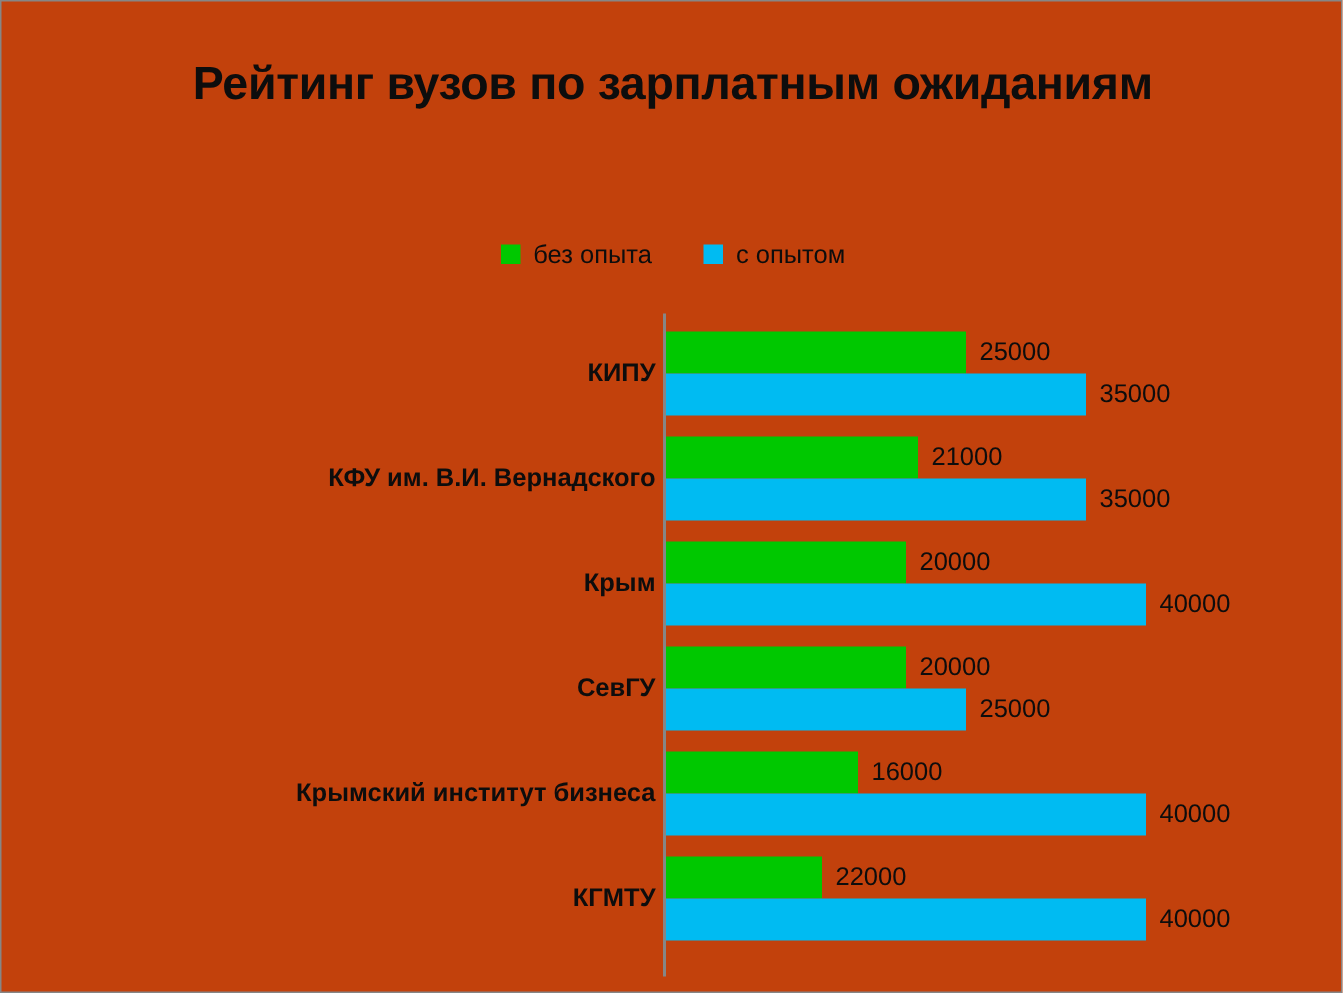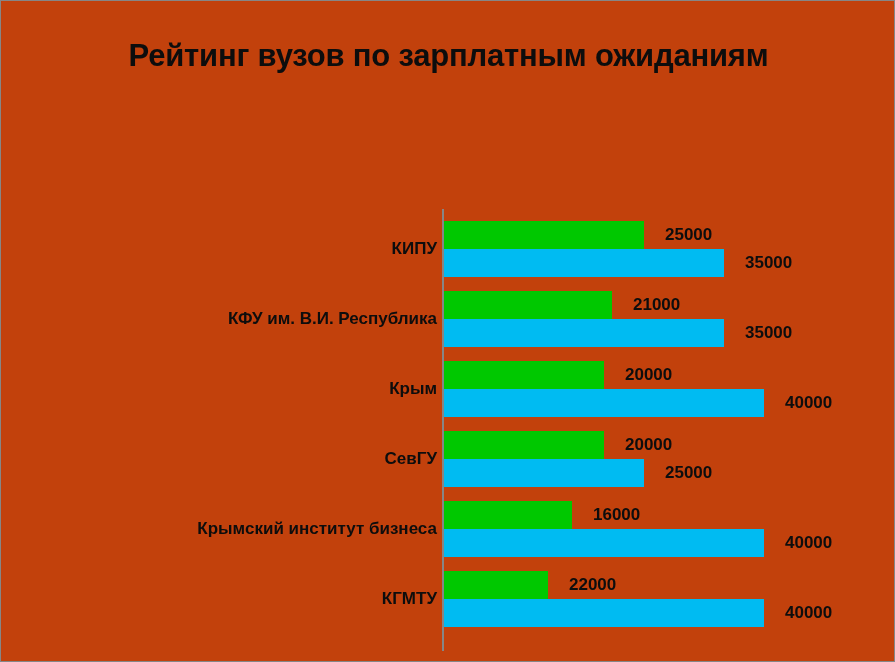--- a/index.html
+++ b/index.html
@@ -124,52 +124,61 @@
   }
   .bar-value {
     position: absolute;
     top: 0;
     height: 28px;
     display: flex;
     align-items: center;
     font-size: 17px;
     color: #0d0d0d;
     white-space: nowrap;
-    padding-left: 21px;
-    font-weight: bold;
+    padding-left: 9px;
   }
 </style>
 </head>
 <body>
 
 <div id="chart-frame">
 
   <div id="title-block">
     <div id="chart-title">Рейтинг вузов по зарплатным ожиданиям</div>
   </div>
 
+  <div id="legend">
+    <div class="legend-item">
+      <span class="legend-swatch" style="background:#00C800"></span>
+      <span class="legend-label">без опыта</span>
+    </div>
+    <div class="legend-item">
+      <span class="legend-swatch" style="background:#00BBF2"></span>
+      <span class="legend-label">с опытом</span>
+    </div>
+  </div>
 
   <div id="plot">
     <div id="axis-line"></div>
     <div id="bar-groups">
         <div class="bar-group" style="top: 14px;">
           <div class="cat-label">КИПУ</div>
           <div class="bars">
             <div class="bar-row">
               <div class="bar" style="width: 200px; background: rgb(0, 200, 0);"></div>
               <div class="bar-value" style="left: 200px;">25000</div>
             </div>
             <div class="bar-row">
               <div class="bar" style="width: 280px; background: rgb(0, 187, 242);"></div>
               <div class="bar-value" style="left: 280px;">35000</div>
             </div>
           </div>
         </div>
         <div class="bar-group" style="top: 84px;">
-          <div class="cat-label">КФУ им. В.И. Республика</div>
+          <div class="cat-label">КФУ им. В.И. Вернадского</div>
           <div class="bars">
             <div class="bar-row">
               <div class="bar" style="width: 168px; background: rgb(0, 200, 0);"></div>
               <div class="bar-value" style="left: 168px;">21000</div>
             </div>
             <div class="bar-row">
               <div class="bar" style="width: 280px; background: rgb(0, 187, 242);"></div>
               <div class="bar-value" style="left: 280px;">35000</div>
             </div>
           </div>

